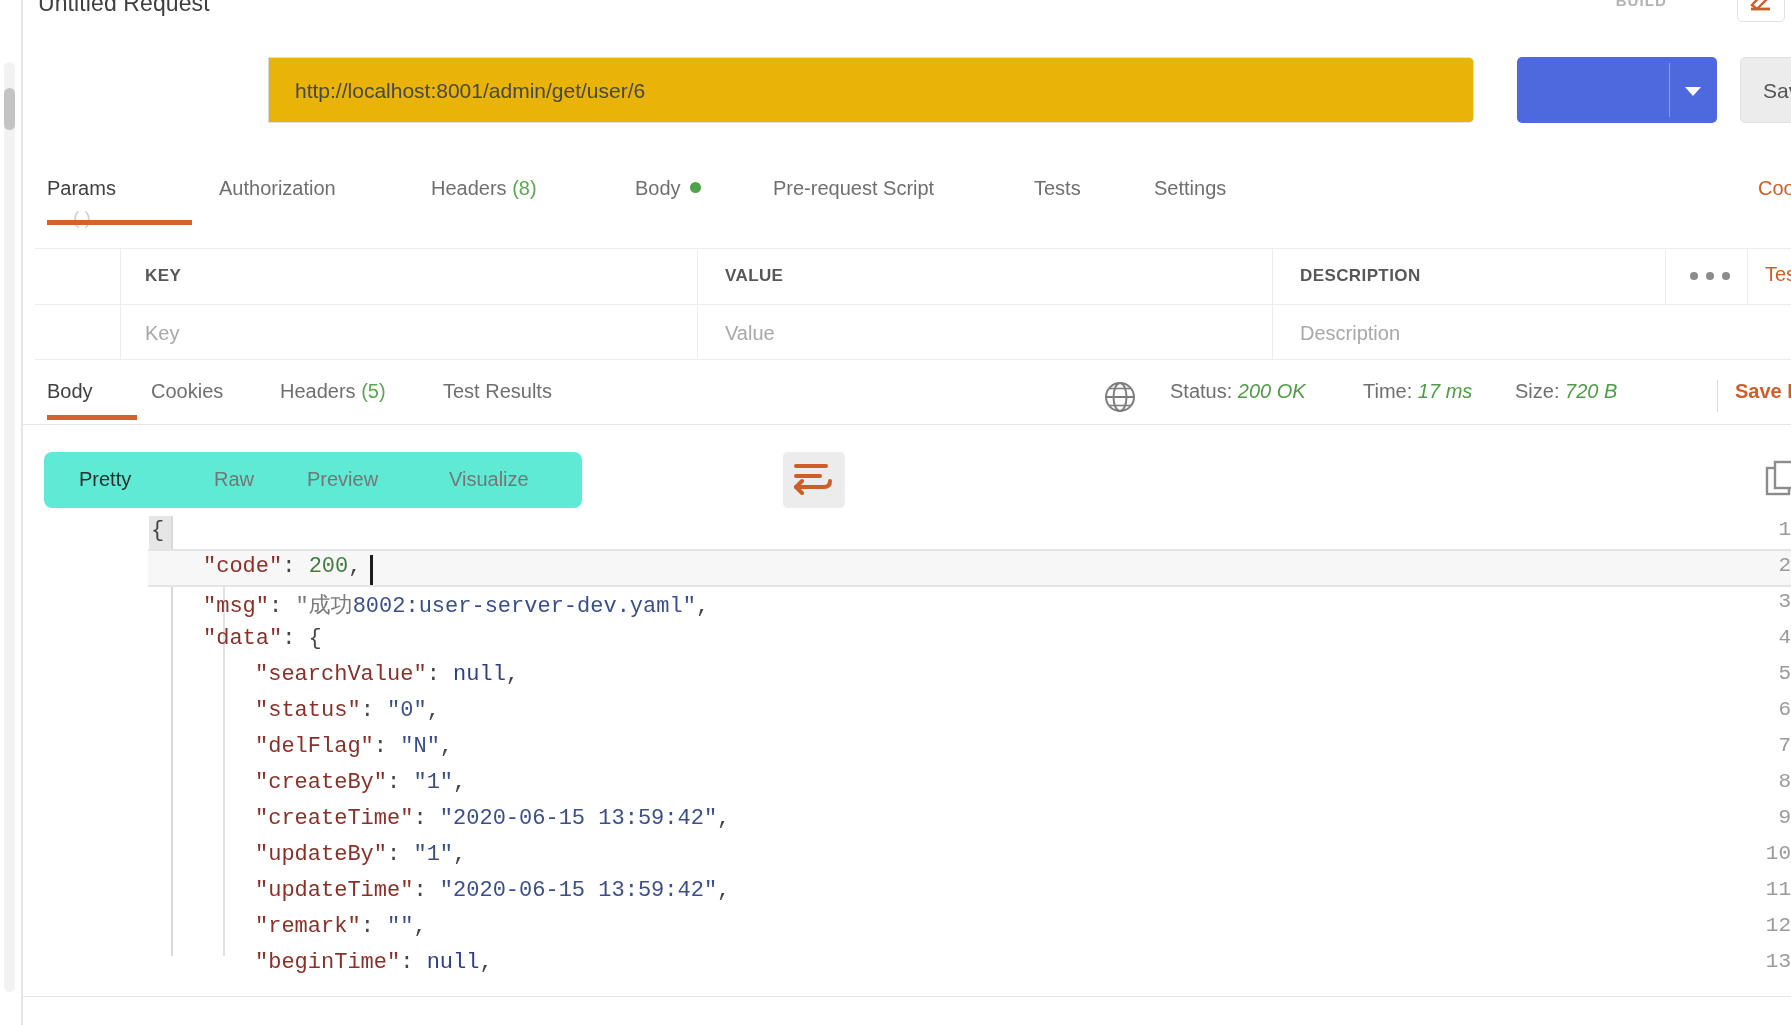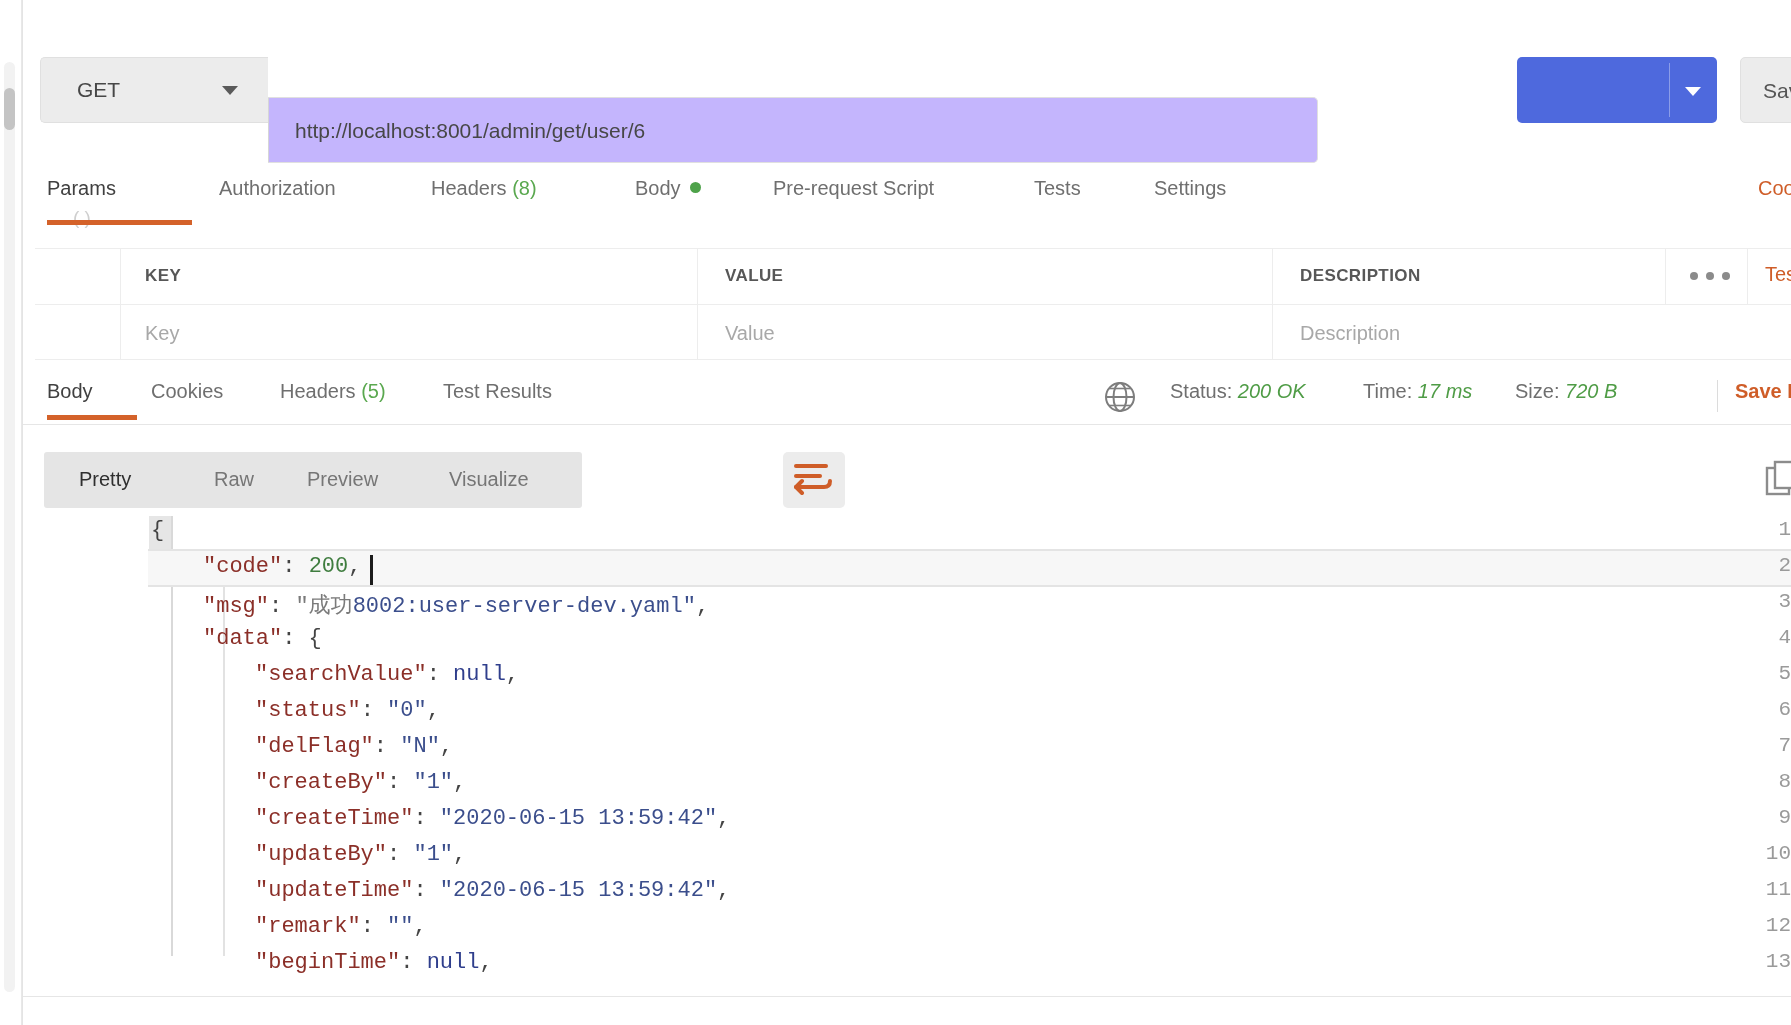--- a/index.html
+++ b/index.html
@@ -60,24 +60,23 @@
   }
   .method-label {
     position: absolute; left: 36px; top: 20px; font-size: 21px; color: #474747;
   }
   .method-caret {
     position: absolute; right: 30px; top: 28px;
     width: 0; height: 0; border-left: 8px solid transparent;
     border-right: 8px solid transparent; border-top: 9px solid #5a5a5a;
   }
   .url-input {
-    position: absolute; left: 245px; top: 0; width: 1050px; height: 66px;
-    background: #c4b5fd; border: 1px solid #e0e0e0; border-left: 1px solid #d6d6d6;
+    position: absolute; left: 245px; top: 0; width: 1206px; height: 66px;
+    background: #eab308; border: 1px solid #e0e0e0; border-left: 1px solid #d6d6d6;
     border-radius: 0 5px 5px 0;
-    margin-top: 40px;
   }
   .url-text {
     position: absolute; left: 26px; top: 21px; font-size: 21px; color: #474747;
     white-space: nowrap;
   }
   .send-btn {
     position: absolute; left: 1494px; top: 0; width: 200px; height: 66px;
     background: #4e69dd; border-radius: 5px; cursor: pointer;
   }
   .send-text {
@@ -139,21 +138,21 @@
   .resp-divider { position: absolute; left: 23px; top: 424px; width: 1768px; height: 1px; background: #e6e6e6; }
 
   .status-grp { position: absolute; top: 8px; font-size: 20px; color: #6f6f6f; white-space: nowrap; }
   .status-val { color: #4f9c46; font-style: italic; }
   .save-resp { position: absolute; left: 1712px; top: 8px; font-size: 20px; color: #cf5d28; font-weight: bold; white-space: nowrap; }
 
   
   .pretty-bar { position: absolute; left: 23px; top: 452px; width: 1768px; height: 60px; }
   .seg {
     position: absolute; left: 21px; top: 0; width: 538px; height: 56px;
-    background: #e5e5e5; border-radius: 3px;
+    background: #5eead4; border-radius: 8px;
   }
   .seg-item { position: absolute; top: 16px; font-size: 20px; color: #767676; white-space: nowrap; cursor: pointer; }
   .seg-item.active { color: #2f2f2f; }
   .json-sel {
     position: absolute; left: 588px; top: 0; width: 150px; height: 56px;
     background: #ececec; border-radius: 5px;
   }
   .json-label { position: absolute; left: 25px; top: 16px; font-size: 20px; color: #767676; }
   .json-caret {
     position: absolute; left: 110px; top: 25px; width: 0; height: 0;
@@ -196,26 +195,32 @@
 <body>
 
 <div id="app">
 
   <div class="left-rail">
     <div class="rail-track"></div>
     <div class="rail-thumb"></div>
   </div>
   <div class="left-divider"></div>
 
+  <div class="title-row">
+    <div class="req-title">Untitled Request</div>
+    <div class="build-label">BUILD</div>
+    <div class="build-btn">
+      <svg width="28" height="26" viewBox="0 0 28 26">
+        <path d="M4 20 L18 5 L23 10 L9 24 Z" fill="none" stroke="#cf5d28" stroke-width="2.4"></path>
+        <path d="M3 24 L22 24" stroke="#cf5d28" stroke-width="2.8"></path>
+      </svg>
+    </div>
+  </div>
 
   <div class="url-row">
-    <div class="method-box">
-      <span class="method-label">GET</span>
-      <span class="method-caret"></span>
-    </div>
     <div class="url-input">
       <span class="url-text">http://localhost:8001/admin/get/user/6</span>
     </div>
     <div class="send-btn">
       <span class="send-sep"></span>
       <span class="send-caret"></span>
     </div>
     <div class="save-btn">
       <span class="save-text">Save</span>
     </div>

